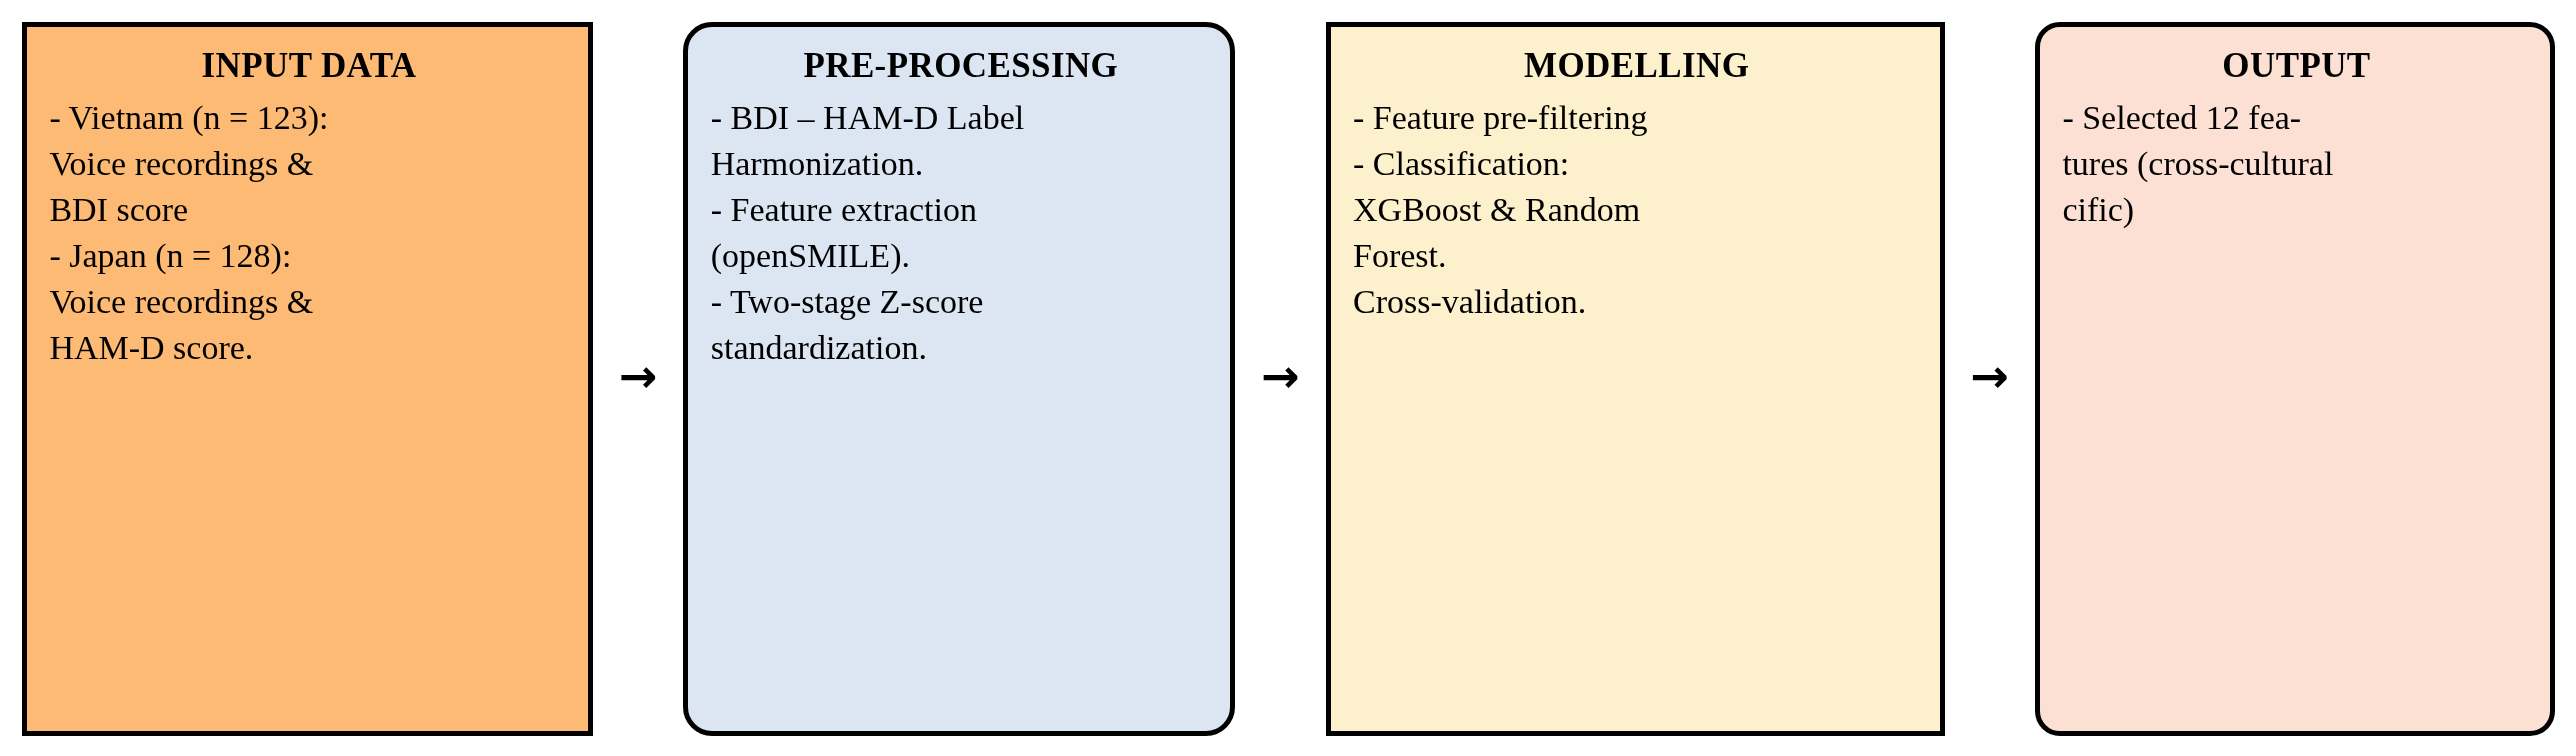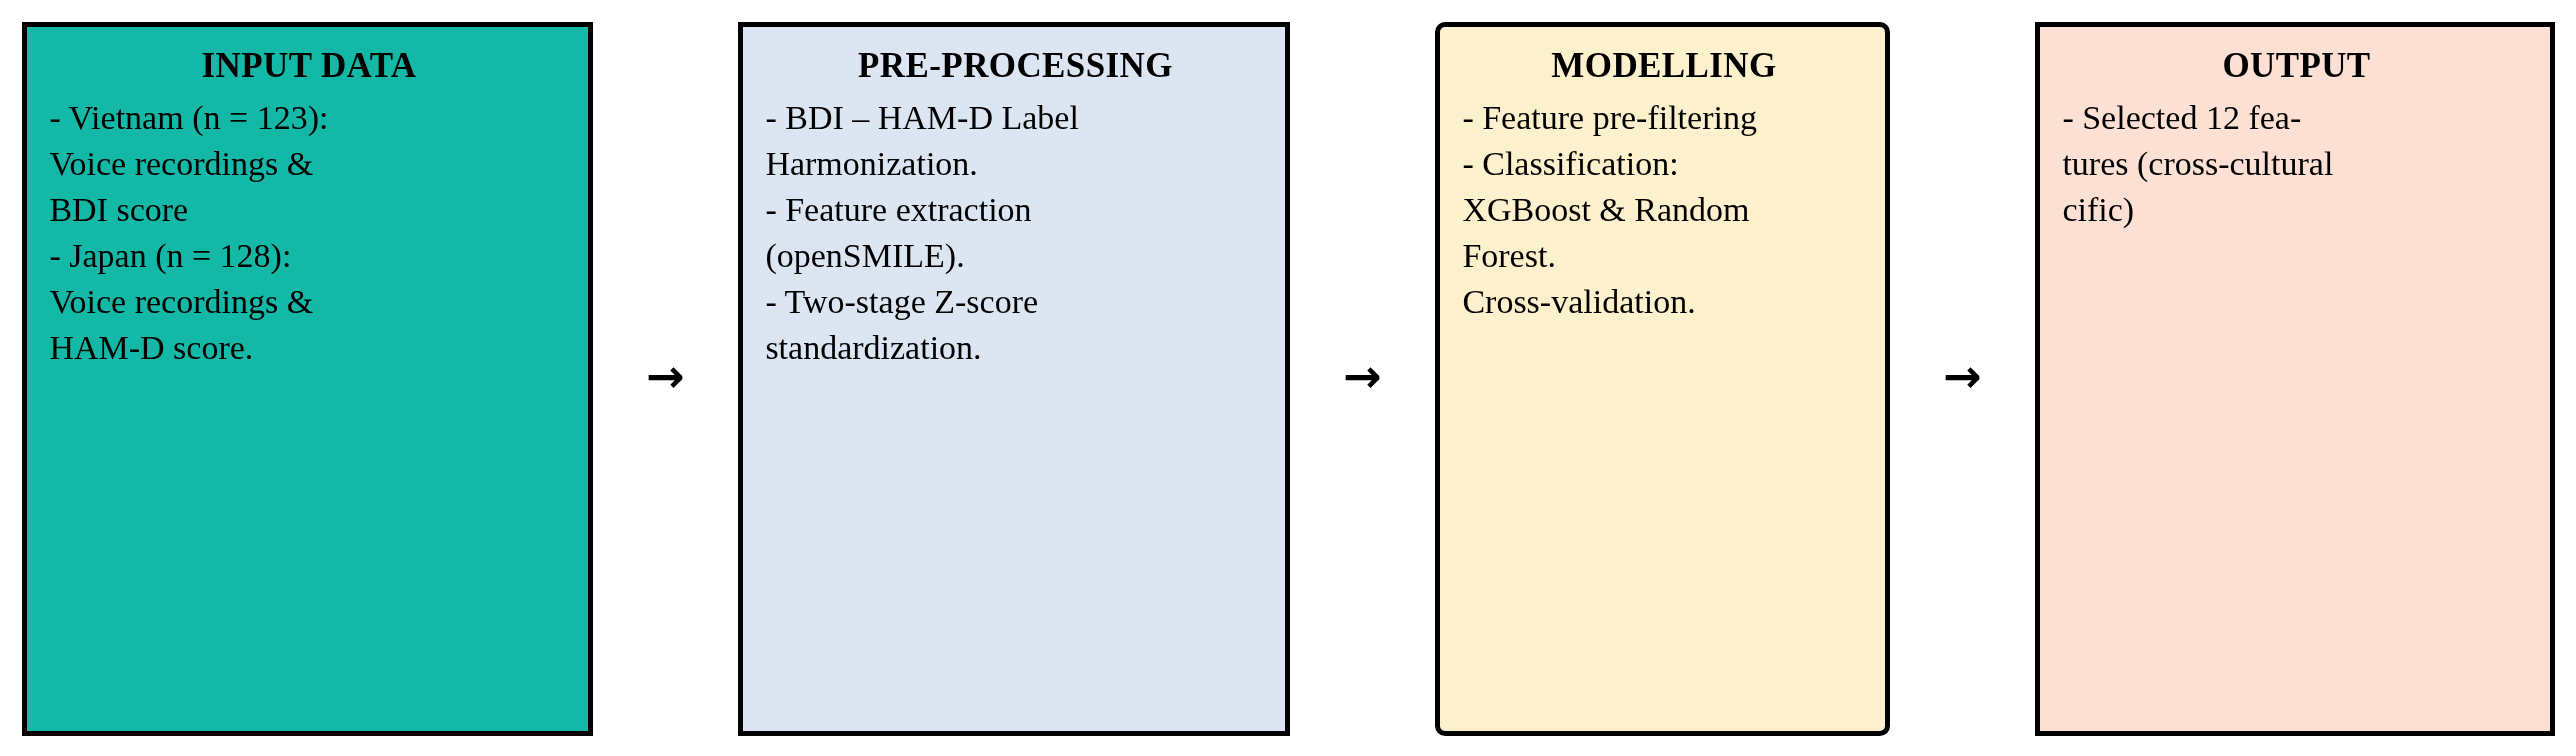--- a/index.html
+++ b/index.html
@@ -77,45 +77,45 @@
     font-weight: bold;
     line-height: 1;
     color: #000000;
     display: block;
     transform: translateY(-3px);
   }
 
   
   .box-w1 { width: 571px; }
   .box-w2 { width: 552px; }
-  .box-w3 { width: 455px; border-radius: 10px; }
-  .box-w4 { width: 520px; }
+  .box-w3 { width: 619px; }
+  .box-w4 { width: 520px; border-radius: 25px; }
 </style>
 </head>
 <body>
 
 <div id="pipeline">
 
-  <div class="stage-box box-w1" style="background:#14b8a6;">
+  <div class="stage-box box-w1" style="background:#fdba74;">
     <div class="stage-title">INPUT DATA</div>
     <div class="stage-lines">
       <div class="stage-line">- Vietnam (n = 123):</div>
       <div class="stage-line">Voice recordings &amp;</div>
       <div class="stage-line">BDI score</div>
       <div class="stage-line">- Japan (n = 128):</div>
       <div class="stage-line">Voice recordings &amp;</div>
       <div class="stage-line">HAM-D score.</div>
     </div>
   </div>
 
   <div class="arrow-cell">
     <span class="arrow-glyph">→</span>
   </div>
 
-  <div class="stage-box box-w2" style="background:#dce6f2;">
+  <div class="stage-box box-w2" style="background:#dce6f2;border-radius:29px;">
     <div class="stage-title">PRE-PROCESSING</div>
     <div class="stage-lines">
       <div class="stage-line">- BDI – HAM-D Label</div>
       <div class="stage-line">Harmonization.</div>
       <div class="stage-line">- Feature extraction</div>
       <div class="stage-line">(openSMILE).</div>
       <div class="stage-line">- Two-stage Z-score</div>
       <div class="stage-line">standardization.</div>
     </div>
   </div>

